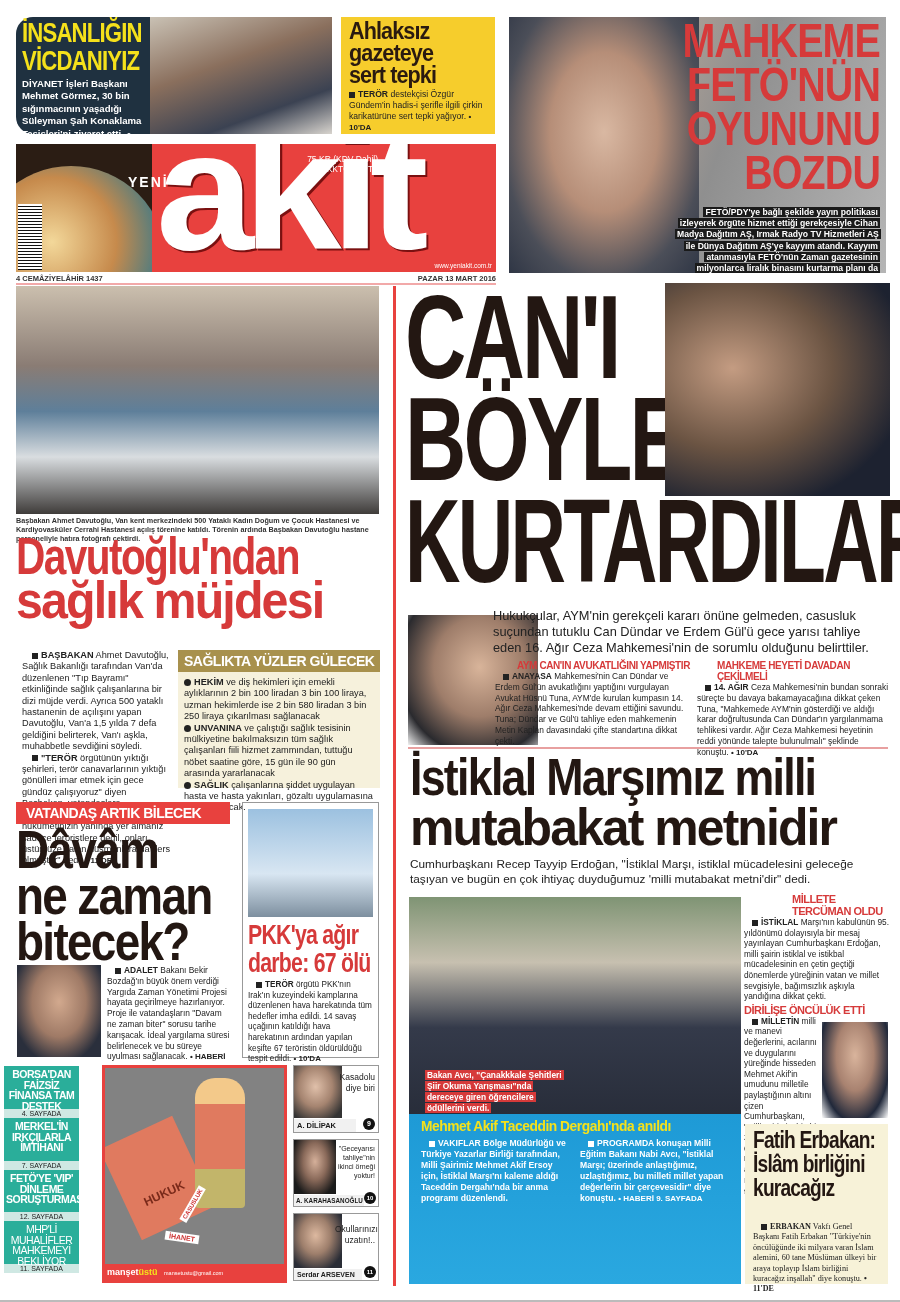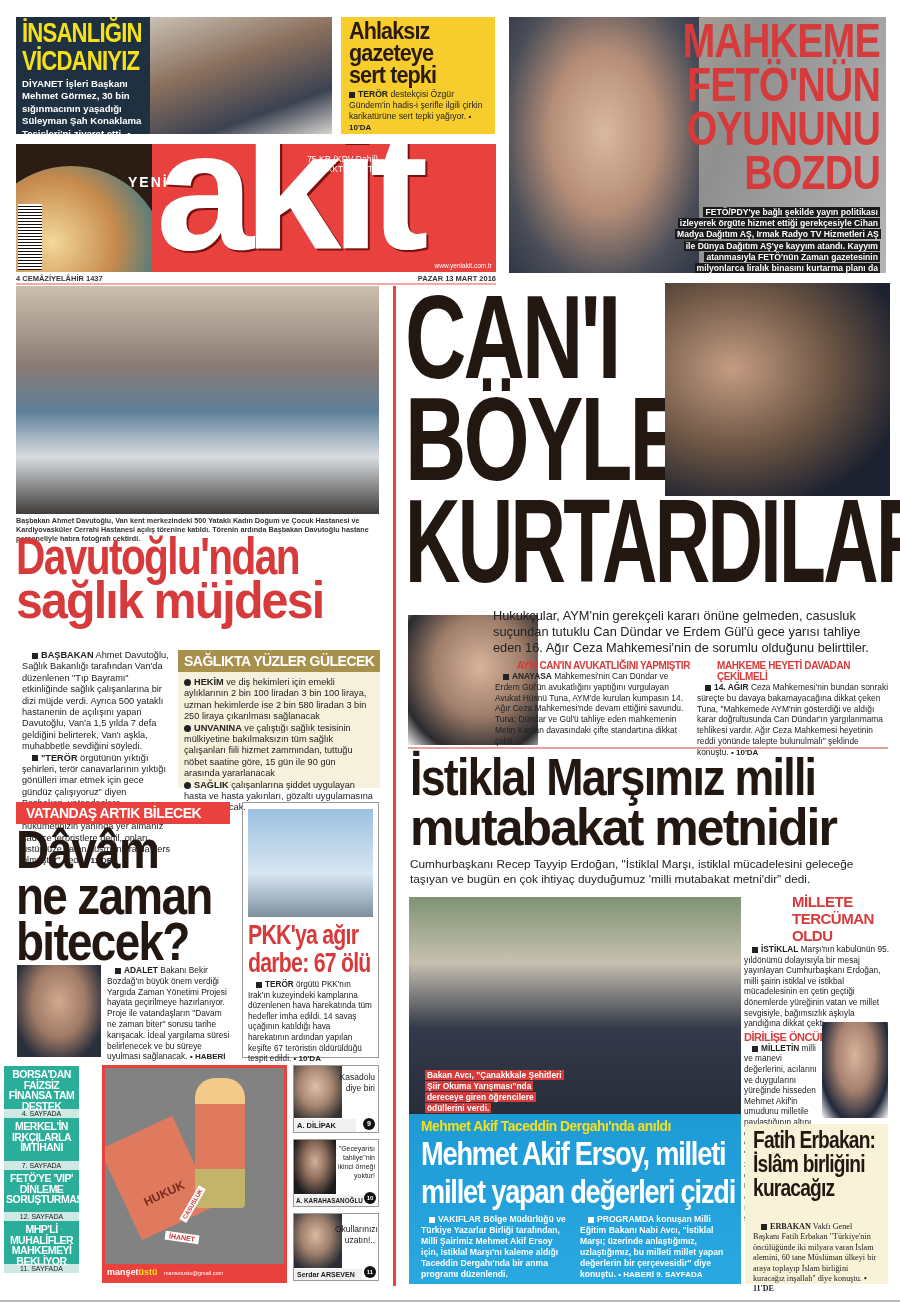--- a/index.html
+++ b/index.html
@@ -8,21 +8,21 @@
 .photo{background:linear-gradient(135deg,#6b7a8a,#3c4652 60%,#8a7d6c);}
 .body-txt{font-size:9.2px;line-height:11.4px;color:#222}
 .body-txt b{font-weight:bold}
 .ref{font-weight:bold;font-size:8px}
 .sq{display:inline-block;width:6px;height:6px;background:#222;margin-right:3px;vertical-align:middle}
 .dot{display:inline-block;width:7px;height:7px;border-radius:50%;background:#222;margin-right:3px;vertical-align:middle}
 </style>
 </head>
 <body>
 
-<div class="abs" style="left:16px;top:17px;width:316px;height:117px;background:#1f3140;">
+<div class="abs" style="left:16px;top:17px;width:316px;height:117px;background:#1f3140;border-radius:17px;">
   <div class="abs" style="left:6px;top:2px;width:130px;">
     <div style="color:#f5e11b;font-weight:bold;font-size:27px;line-height:29px;letter-spacing:-1px;transform:scaleX(.82);transform-origin:left">İNSANLIĞIN</div>
     <div style="color:#f5e11b;font-weight:bold;font-size:27px;line-height:27px;letter-spacing:-1px;transform:scaleX(.82);transform-origin:left">VİCDANIYIZ</div>
     <div style="color:#fff;font-size:9.6px;line-height:12.4px;font-weight:bold;margin-top:3px;">
       <span>DİYANET</span><span> İşleri Başkanı Mehmet Görmez, 30 bin sığınmacının yaşadığı Süleyman Şah Konaklama Tesisleri'ni ziyaret etti.</span>
       <span class="ref" style="color:#fff">● <span>HABERİ 2'DE</span></span>
     </div>
   </div>
   <div class="abs photo" style="left:134px;top:0;width:182px;height:117px;background:linear-gradient(160deg,#c9c1b4,#8a6f5d 40%,#3b4252 75%,#d8d4ce);"></div>
 </div>
@@ -112,33 +112,29 @@
 <div class="abs" style="left:410px;top:752px;color:#231712;font-weight:bold;font-size:52px;line-height:50px;letter-spacing:-2px;">
   <div style="transform:scaleX(.86);transform-origin:left;white-space:nowrap">İstiklal Marşımız milli</div>
   <div style="transform:scaleX(.96);transform-origin:left;white-space:nowrap">mutabakat metnidir</div>
 </div>
 <div class="abs" style="left:410px;top:857px;width:478px;font-size:11.8px;line-height:14.5px;color:#222;">Cumhurbaşkanı Recep Tayyip Erdoğan, "İstiklal Marşı, istiklal mücadelesini geleceğe taşıyan ve bugün en çok ihtiyaç duyduğumuz 'milli mutabakat metni'dir" dedi.</div>
 <div class="abs photo" style="left:409px;top:897px;width:332px;height:218px;background:linear-gradient(180deg,#7f9474 0%,#c7c0b0 30%,#343a4a 60%,#282d3a 100%);"></div>
 <div class="abs" style="left:425px;top:1070px;width:142px;font-size:8.4px;line-height:11px;font-weight:bold;color:#fff;">
   <span style="background:#d63a3a;box-decoration-break:clone;-webkit-box-decoration-break:clone;padding:0 2px;">Bakan Avcı, "Çanakkkale Şehitleri Şiir Okuma Yarışması"nda dereceye giren öğrencilere ödüllerini verdi.</span>
 </div>
 <div class="abs" style="left:744px;top:893px;width:146px;">
-  <div style="color:#d63a3a;font-weight:bold;font-size:15px;letter-spacing:-.5px;padding-left:48px;">MİLLETE TERCÜMAN OLDU</div>
+  <div style="color:#d63a3a;font-weight:bold;font-size:11px;letter-spacing:-.5px;padding-left:48px;">MİLLETE TERCÜMAN OLDU</div>
   <p class="body-txt" style="font-size:8.3px;line-height:10.6px;text-indent:8px;"><span class="sq"></span><b>İSTİKLAL</b><span> Marşı'nın kabulünün 95. yıldönümü dolayısıyla bir mesaj yayınlayan Cumhurbaşkanı Erdoğan, milli şairin istiklal ve istikbal mücadelesinin en çetin geçtiği dönemlerde yüreğinin vatan ve millet sevgisiyle, bağımsızlık aşkıyla yandığına dikkat çekti.</span></p>
   <div style="color:#d63a3a;font-weight:bold;font-size:11px;letter-spacing:-.5px;margin-top:2px;">DİRİLİŞE ÖNCÜLÜK ETTİ</div>
   <p class="body-txt" style="font-size:8.3px;line-height:10.6px;text-indent:8px;width:80px;"><span class="sq"></span><b>MİLLETİN</b><span> milli ve manevi değerlerini, acılarını ve duygularını yüreğinde hisseden Mehmet Akif'in umudunu milletile paylaştığının altını çizen Cumhurbaşkanı, "Milli şairimiz, bin bir zahmetle çıkardığı dergi nüshalarıyla milletimizi aydınlatmış, umut ışığı olmuştur" dedi.</span> <span class="ref">• <span>9'DA</span></span></p>
 </div>
 <div class="abs photo" style="left:822px;top:1022px;width:66px;height:96px;background:radial-gradient(ellipse at 50% 35%,#d9b49c,#a88270 40%,#20283a 75%,#fff);"></div>
 
 <div class="abs" style="left:409px;top:1114px;width:332px;height:170px;background:linear-gradient(180deg,#1e9ad6,#2aa8e0);padding:3px 12px;">
   <div style="color:#f5e11b;font-weight:bold;font-size:15px;letter-spacing:-.5px;white-space:nowrap;transform:scaleX(.92);transform-origin:left">Mehmet Akif Taceddin Dergahı'nda anıldı</div>
-  <div style="color:#fff;font-weight:bold;font-size:34px;line-height:38px;letter-spacing:-1.5px;white-space:nowrap;">
-    <div style="transform:scaleX(.8);transform-origin:left">Mehmet Akif Ersoy, milleti</div>
-    <div style="transform:scaleX(.8);transform-origin:left">millet yapan değerleri çizdi</div>
-  </div>
   <div style="display:flex;gap:10px;margin-top:4px;color:#fff;font-size:8.6px;line-height:11px;font-weight:bold;">
     <p style="flex:1;text-indent:8px;"><span class="sq" style="background:#fff"></span><span>VAKIFLAR</span><span> Bölge Müdürlüğü ve Türkiye Yazarlar Birliği tarafından, Milli Şairimiz Mehmet Akif Ersoy için, İstiklal Marşı'nı kaleme aldığı Taceddin Dergahı'nda bir anma programı düzenlendi.</span></p>
     <p style="flex:1;text-indent:8px;"><span class="sq" style="background:#fff"></span><span>PROGRAMDA</span><span> konuşan Milli Eğitim Bakanı Nabi Avcı, "İstiklal Marşı; üzerinde anlaştığımız, uzlaştığımız, bu milleti millet yapan değerlerin bir çerçevesidir" diye konuştu.</span> <span class="ref">• <span>HABERİ 9. SAYFADA</span></span></p>
   </div>
 </div>
 
 <div class="abs" style="left:745px;top:1124px;width:143px;height:160px;background:#f7f2d8;padding:4px 8px;">
   <div style="color:#231712;font-weight:bold;font-size:24px;line-height:24px;letter-spacing:-1px;white-space:nowrap;">
     <div style="transform:scaleX(.8);transform-origin:left">Fatih Erbakan:</div>
     <div style="transform:scaleX(.8);transform-origin:left">İslâm birliğini</div>
@@ -174,21 +170,21 @@
   </div>
   <div>
     <div style="background:#2aae9a;color:#fff;font-weight:bold;font-size:10.5px;line-height:10.5px;text-align:center;padding:3px 2px;height:43px;letter-spacing:-.5px;">MERKEL'İN IRKÇILARLA İMTİHANI</div>
     <div style="background:#cfe8e3;font-size:7px;text-align:center;padding:1px;">7. SAYFADA</div>
   </div>
   <div>
     <div style="background:#2aae9a;color:#fff;font-weight:bold;font-size:10.5px;line-height:10.5px;text-align:center;padding:3px 2px;height:42px;letter-spacing:-.5px;">FETÖ'YE 'VIP' DİNLEME SORUŞTURMASI</div>
     <div style="background:#cfe8e3;font-size:7px;text-align:center;padding:1px;">12. SAYFADA</div>
   </div>
   <div>
-    <div style="background:#2aae9a;color:#fff;font-weight:bold;font-size:10.5px;line-height:10.5px;text-align:center;padding:3px 2px;height:43px;letter-spacing:-.5px;">MHP'Lİ MUHALİFLER MAHKEMEYİ BEKLİYOR</div>
+    <div style="background:#2aae9a;color:#fff;font-weight:normal;font-size:10.5px;line-height:10.5px;text-align:center;padding:3px 2px;height:43px;letter-spacing:-.5px;">MHP'Lİ MUHALİFLER MAHKEMEYİ BEKLİYOR</div>
     <div style="background:#cfe8e3;font-size:7px;text-align:center;padding:1px;">11. SAYFADA</div>
   </div>
 </div>
 
 <div class="abs" style="left:102px;top:1065px;width:185px;height:218px;background:#e8413e;padding:3px;">
   <div style="width:100%;height:196px;background:#828282;position:relative;overflow:hidden;">
     <div class="abs" style="left:12px;top:60px;width:80px;height:100px;background:#e07a5f;transform:rotate(-25deg);color:#7a2a1a;font-weight:bold;font-size:12px;text-align:center;padding-top:60px;">HUKUK</div>
     <div class="abs" style="left:90px;top:10px;width:50px;height:130px;background:linear-gradient(180deg,#f3c98a 0 20%,#e07a5f 20% 70%,#c2b56a 70%);border-radius:20px 20px 4px 4px;"></div>
     <div class="abs" style="left:60px;top:165px;background:#fff;color:#c33;font-size:7px;font-weight:bold;padding:1px 4px;transform:rotate(8deg);">İHANET</div>
     <div class="abs" style="left:68px;top:132px;background:#fff;color:#c33;font-size:6px;font-weight:bold;padding:1px 3px;transform:rotate(-60deg);">CASUSLUK</div>

